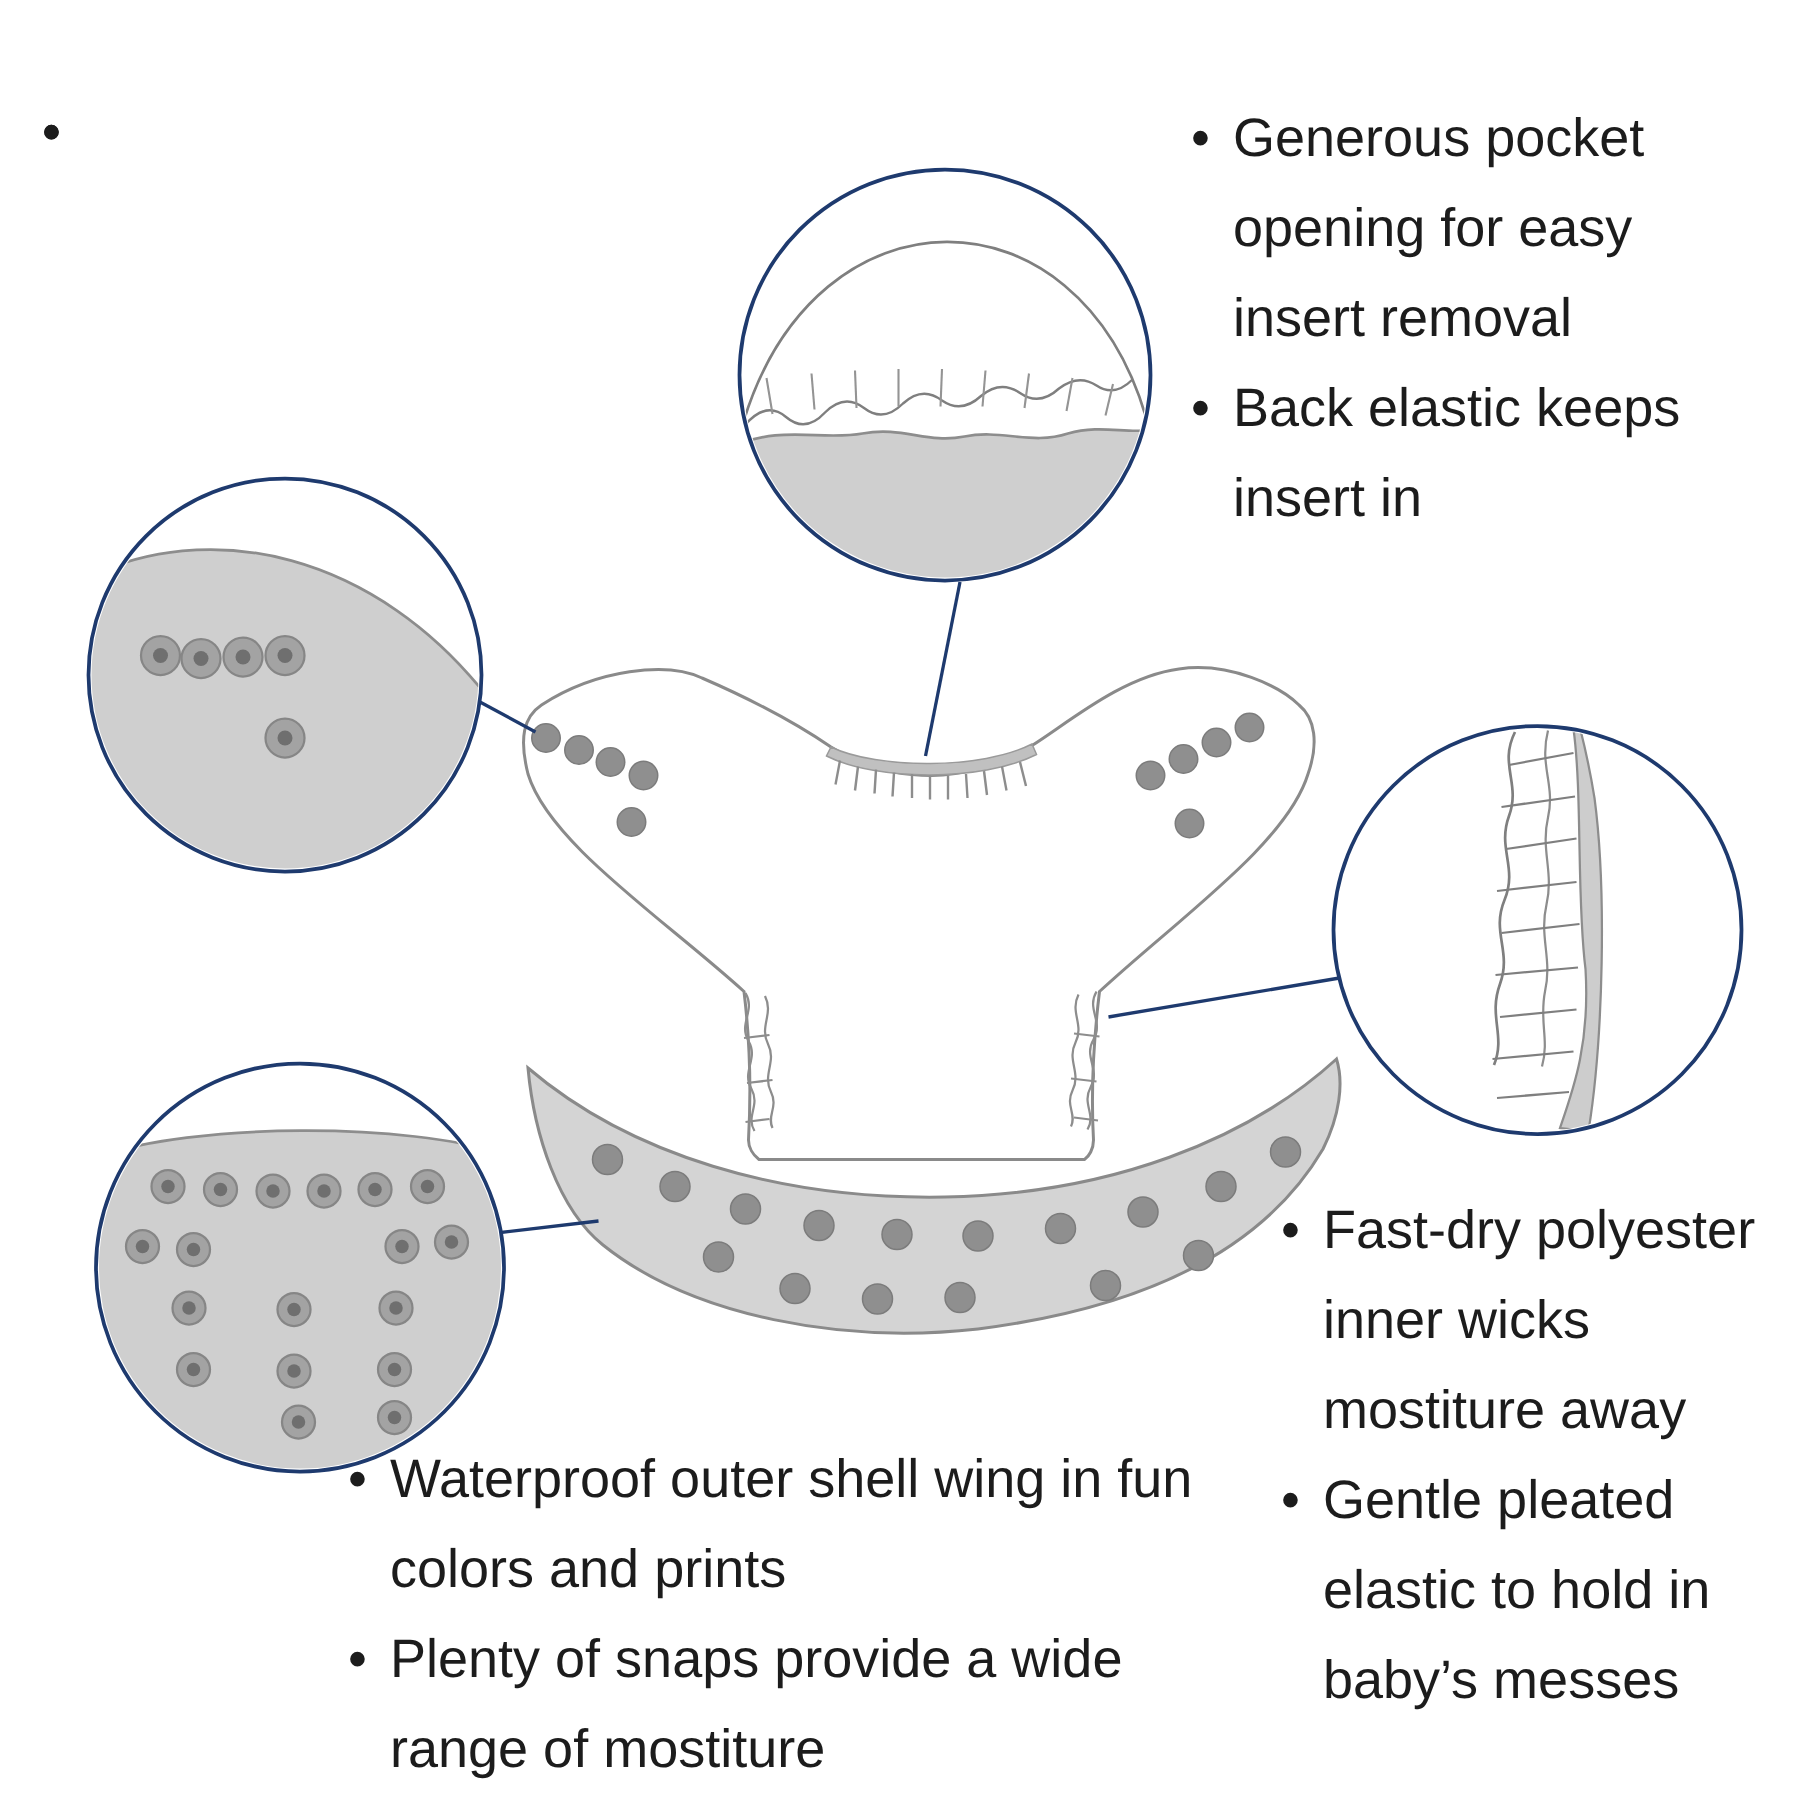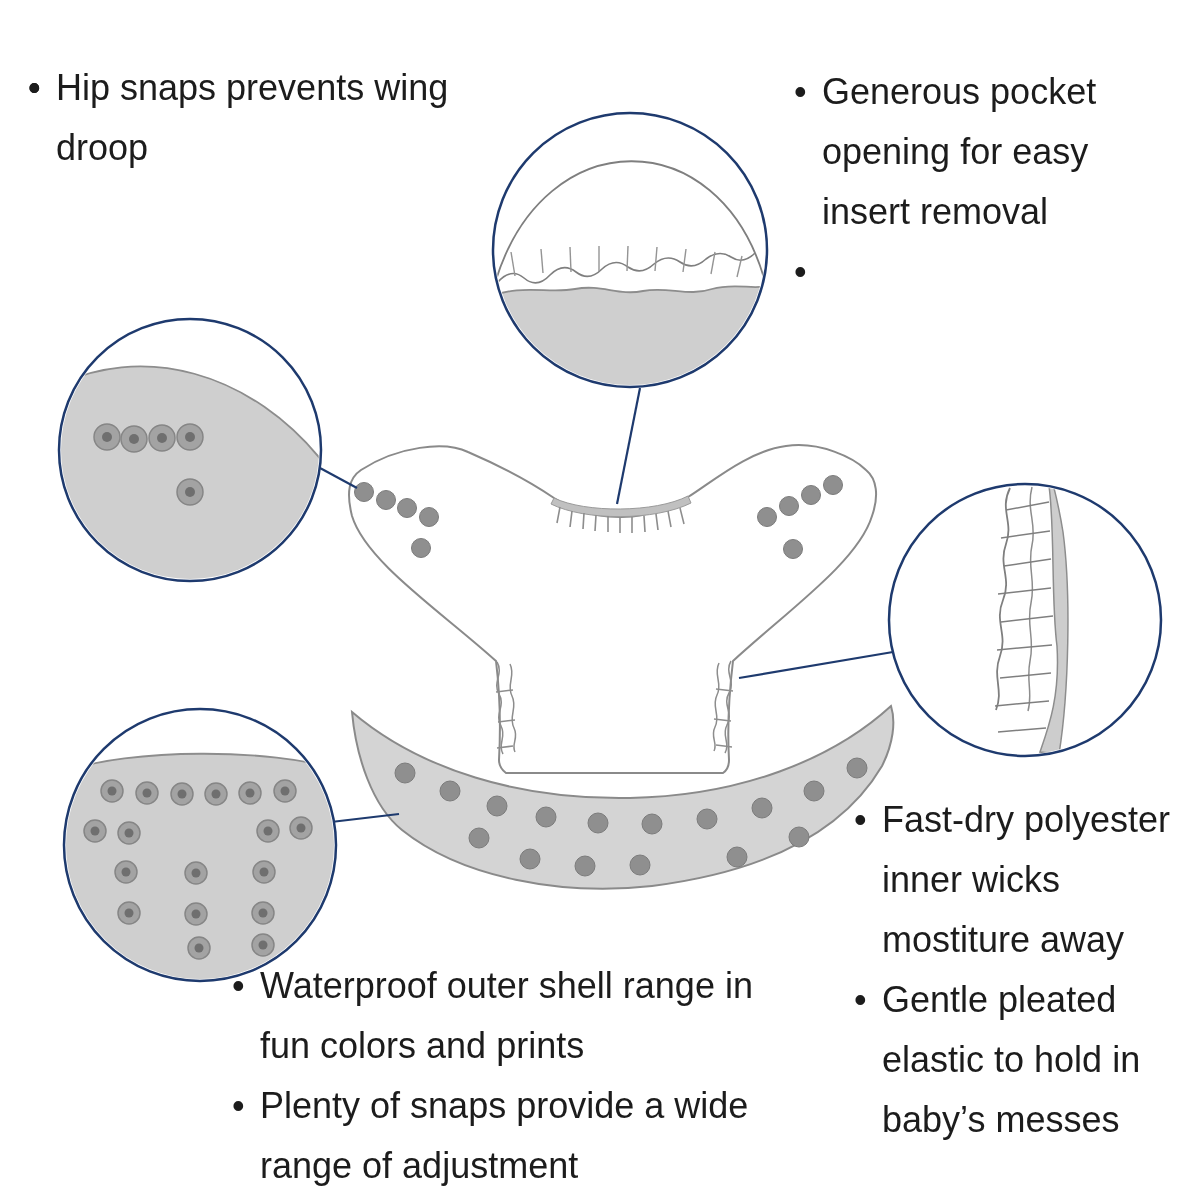--- a/index.html
+++ b/index.html
@@ -240,42 +240,42 @@
       </g>
     </g>
   </svg>
 
   <div class="text-block tb-top-left">
     <div class="bullet-item">
       <span class="bullet">•</span>
     </div>
     <div class="bullet-item">
       <span class="bullet">•</span>
-      <span>Hip snaps prevents wing droop</span>
     </div>
   </div>
 
   <div class="text-block tb-top-right">
     <div class="bullet-item">
       <span class="bullet">•</span>
       <span>Generous pocket opening for easy insert removal</span>
     </div>
     <div class="bullet-item">
       <span class="bullet">•</span>
+      <span>Back elastic keeps insert in</span>
     </div>
   </div>
 
   <div class="text-block tb-bottom-center">
     <div class="bullet-item">
       <span class="bullet">•</span>
-      <span>Waterproof outer shell range in fun colors and prints</span>
-    </div>
-    <div class="bullet-item">
-      <span class="bullet">•</span>
-      <span>Plenty of snaps provide a wide range of adjustment</span>
+      <span>Waterproof outer shell wing in fun colors and prints</span>
+    </div>
+    <div class="bullet-item">
+      <span class="bullet">•</span>
+      <span>Plenty of snaps provide a wide range of mostiture</span>
     </div>
   </div>
 
   <div class="text-block tb-bottom-right">
     <div class="bullet-item">
       <span class="bullet">•</span>
       <span>Fast-dry polyester inner wicks mostiture away</span>
     </div>
     <div class="bullet-item">
       <span class="bullet">•</span>

